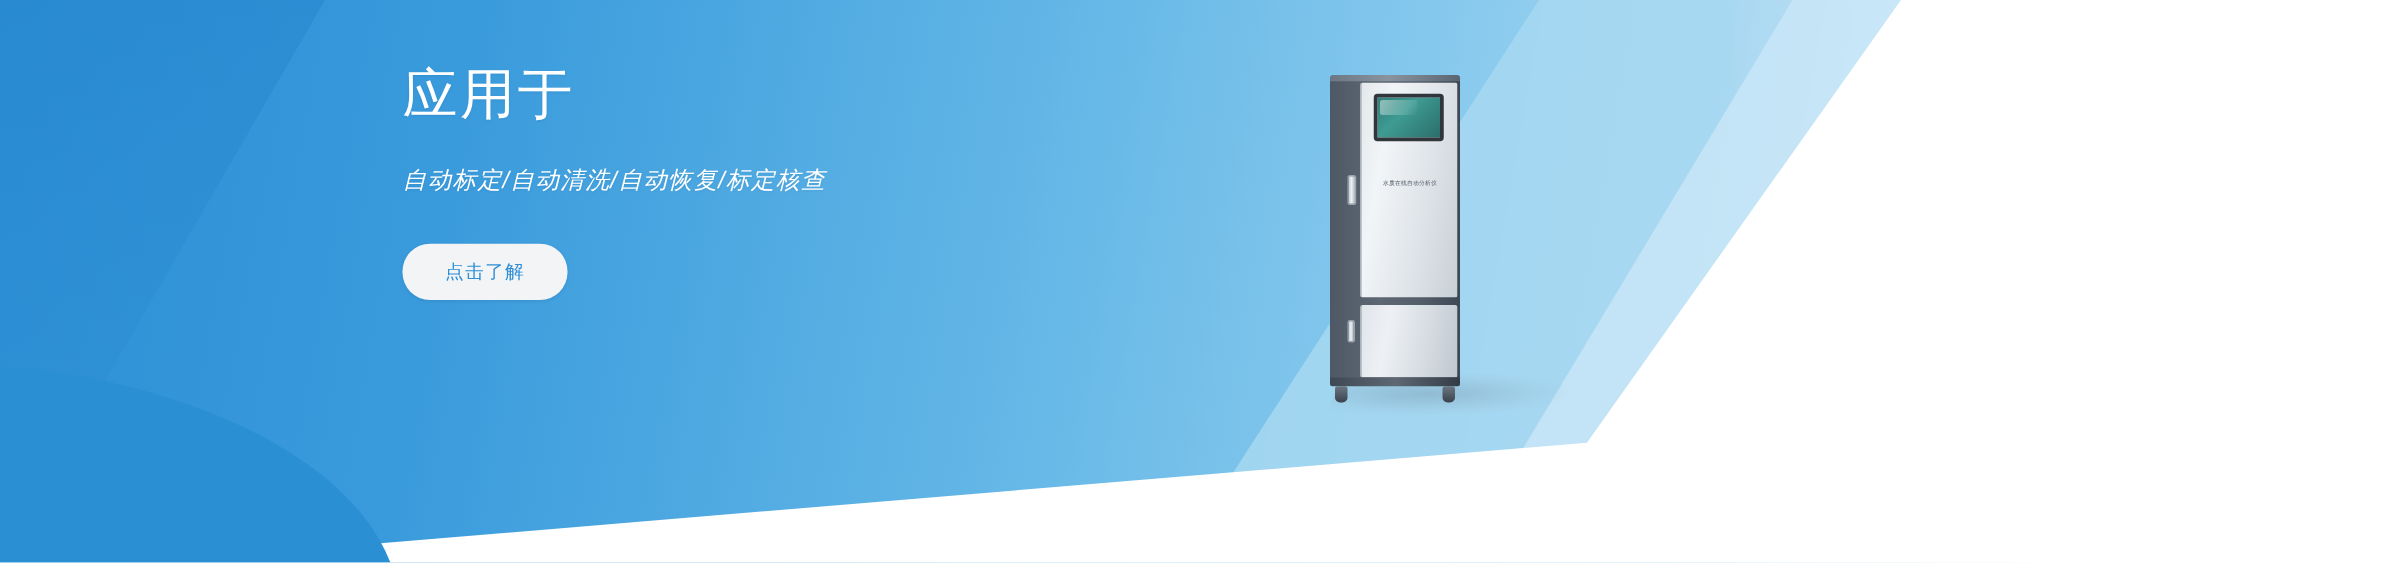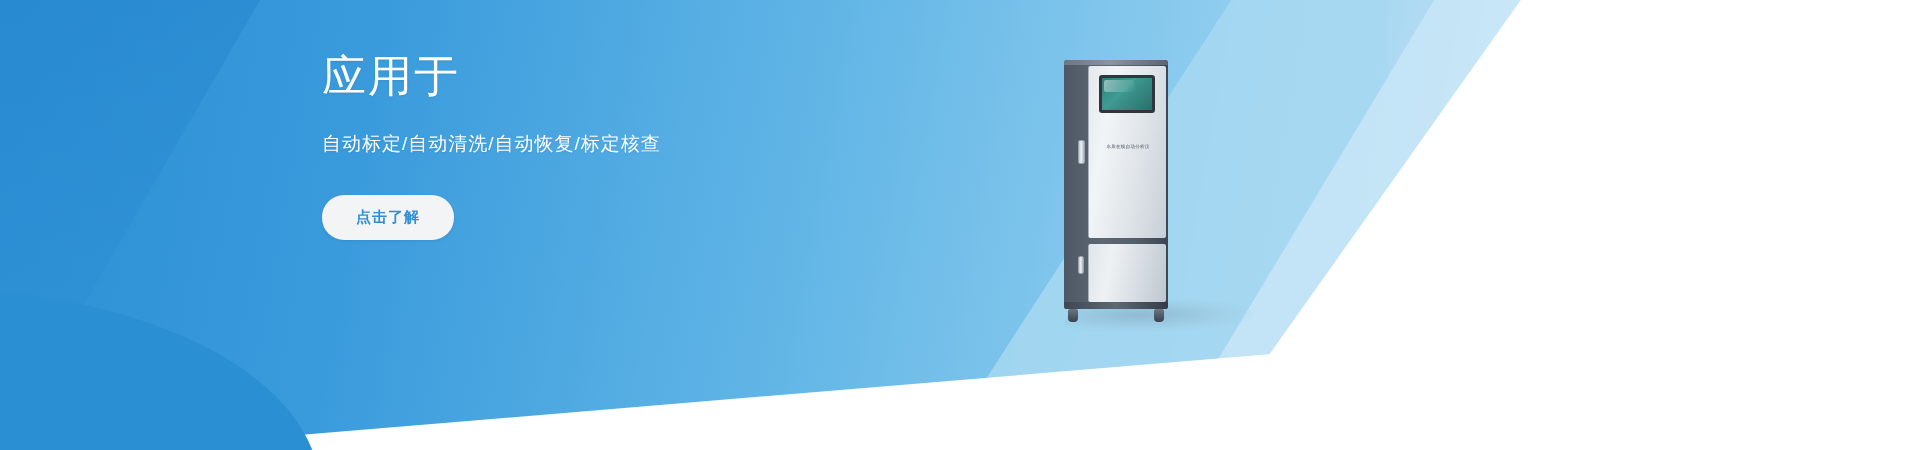--- a/index.html
+++ b/index.html
@@ -81,28 +81,29 @@
   }
   .headline-line { display:block; white-space:nowrap; }
   .subtitle {
     margin-top:28px;
     color:#ffffff;
     font-size:19px;
     letter-spacing:1px;
     font-weight:400;
     white-space:nowrap;
     text-shadow:0 1px 2px rgba(0,60,110,.10);
+    font-style:italic;
   }
   .cta-button {
     display:inline-block;
     margin-top:38px;
     background:#f2f4f6;
     color:#2e8fd6;
     font-size:15px;
-    font-weight:700;
+    font-weight:400;
     letter-spacing:1px;
     padding:13px 34px;
     border:none;
     border-radius:22px;
     cursor:pointer;
     font-family:"Liberation Sans","DejaVu Sans",sans-serif;
     box-shadow:0 1px 3px rgba(0,50,100,.12);
   }
 
   

